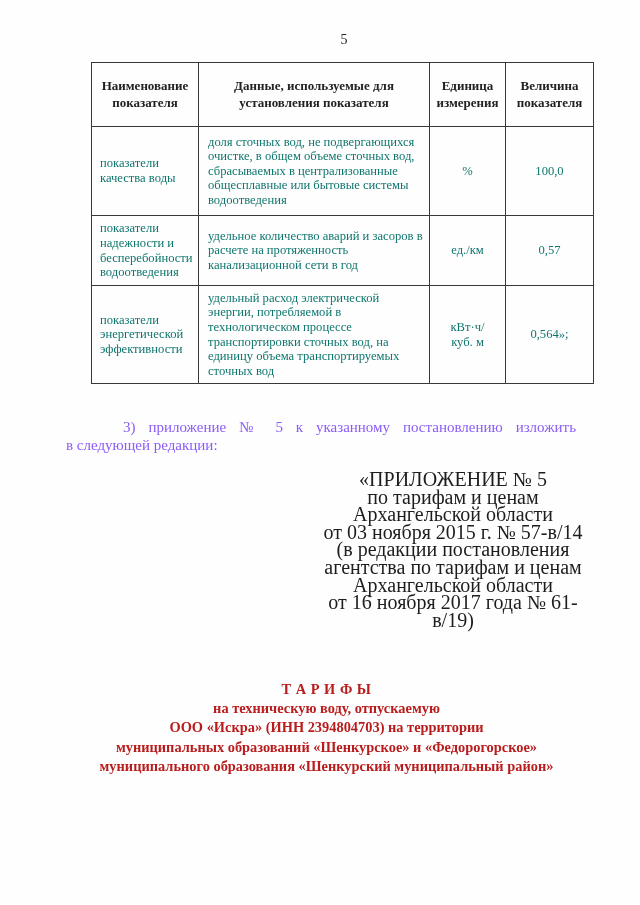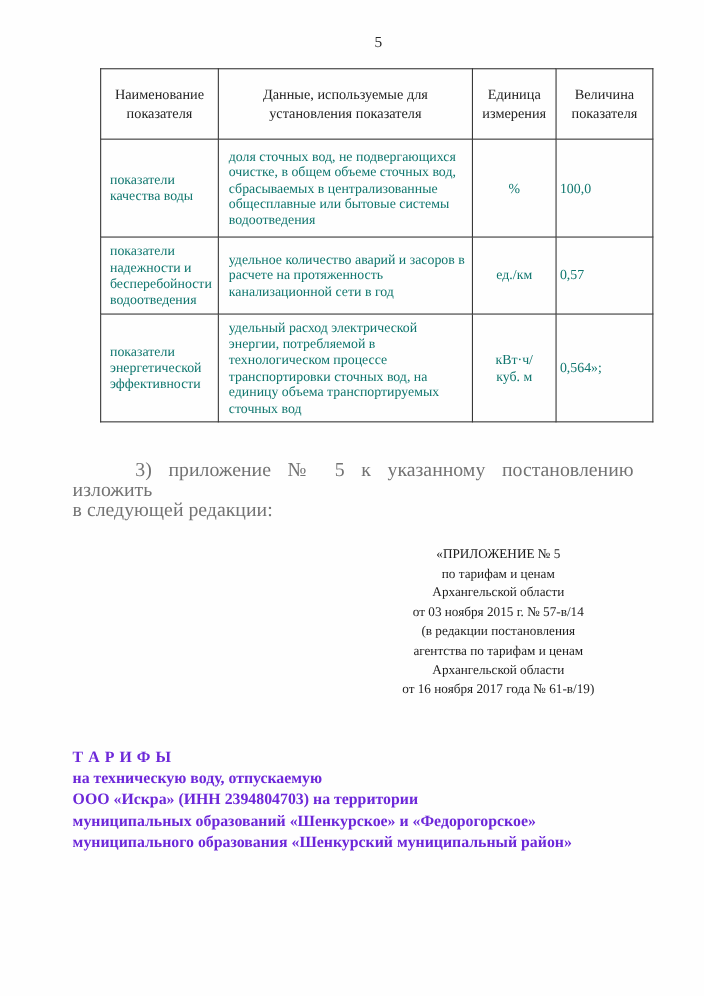--- a/index.html
+++ b/index.html
@@ -43,74 +43,75 @@
     vertical-align: middle;
     font-weight: normal;
     overflow: hidden;
   }
   .ind-table th {
     font-size: 13px;
     line-height: 16.5px;
     text-align: center;
     padding: 2px 4px;
     color: #222;
+    font-weight: bold;
   }
   .ind-table td {
     font-size: 12.6px;
     line-height: 14.6px;
     color: #0f766e;
   }
   tr.r-h  { height: 64px; }
   tr.r-0  { height: 89px; }
   tr.r-1  { height: 70px; }
   tr.r-2  { height: 98px; }
   td.c1 { text-align: left;   padding: 2px 3px 2px 8px; margin-top: 40px; }
   td.c2 { text-align: left;   padding: 3px 6px 3px 9px; }
   td.c3 { text-align: center; padding: 2px 2px; white-space: pre-line; }
-  td.c4 { padding: 2px 3px; }
+  td.c4 { text-align: center; padding: 2px 3px; }
   
   .amendment {
     position: absolute;
     left: 66px;
     top: 419px;
     width: 510px;
-    font-size: 18px;
+    font-size: 15px;
     line-height: 17.8px;
-    color: #737373;
+    color: #8b5cf6;
   }
   .am-line1 {
     text-indent: 57px;
     text-align: justify;
     text-align-last: justify;
   }
   .am-line2 {
     text-align: left;
   }
   
   .appendix {
     position: absolute;
     left: 308px;
     top: 471px;
     width: 290px;
     text-align: center;
-    font-size: 12px;
+    font-size: 20px;
     line-height: 17.6px;
     color: #1d1d1d;
-    margin-top: 24px;
   }
   
   .tariffs {
     position: absolute;
     left: 66px;
     top: 680px;
     width: 521px;
+    text-align: center;
     font-weight: bold;
     font-size: 14.4px;
     line-height: 19.2px;
-    color: #6d28d9;
+    color: #b91c1c;
   }
   .t-title {
     letter-spacing: 0.5px;
   }
 </style>
 </head>
 <body>
 
 <div class="sheet">
 

